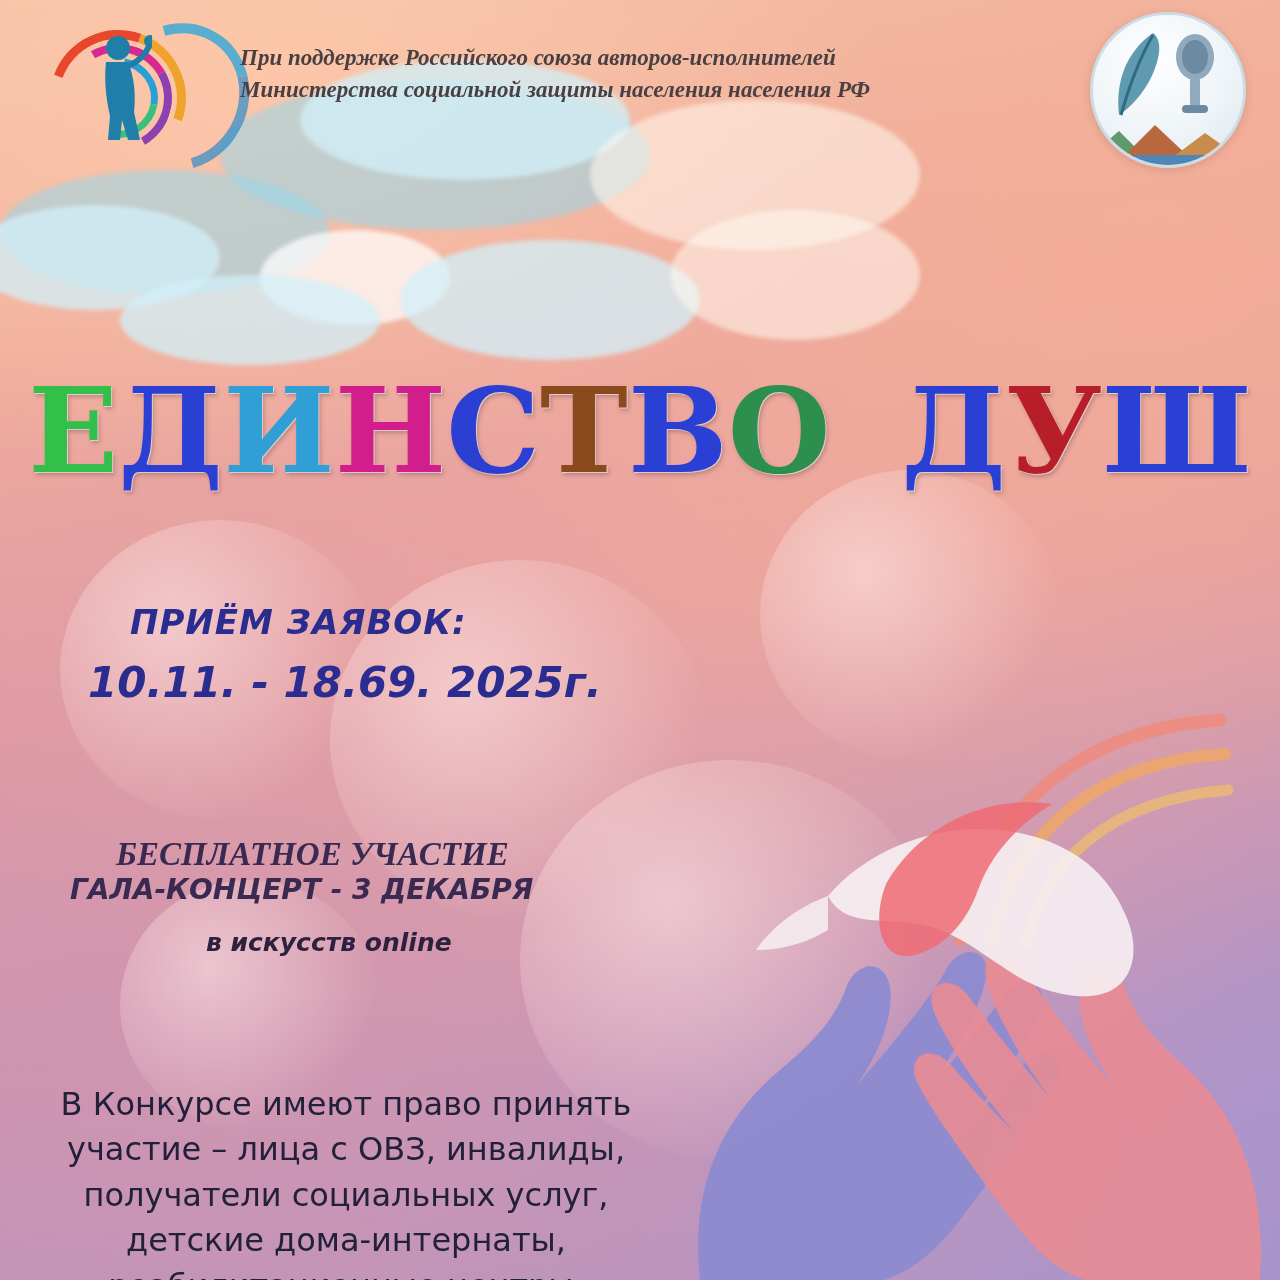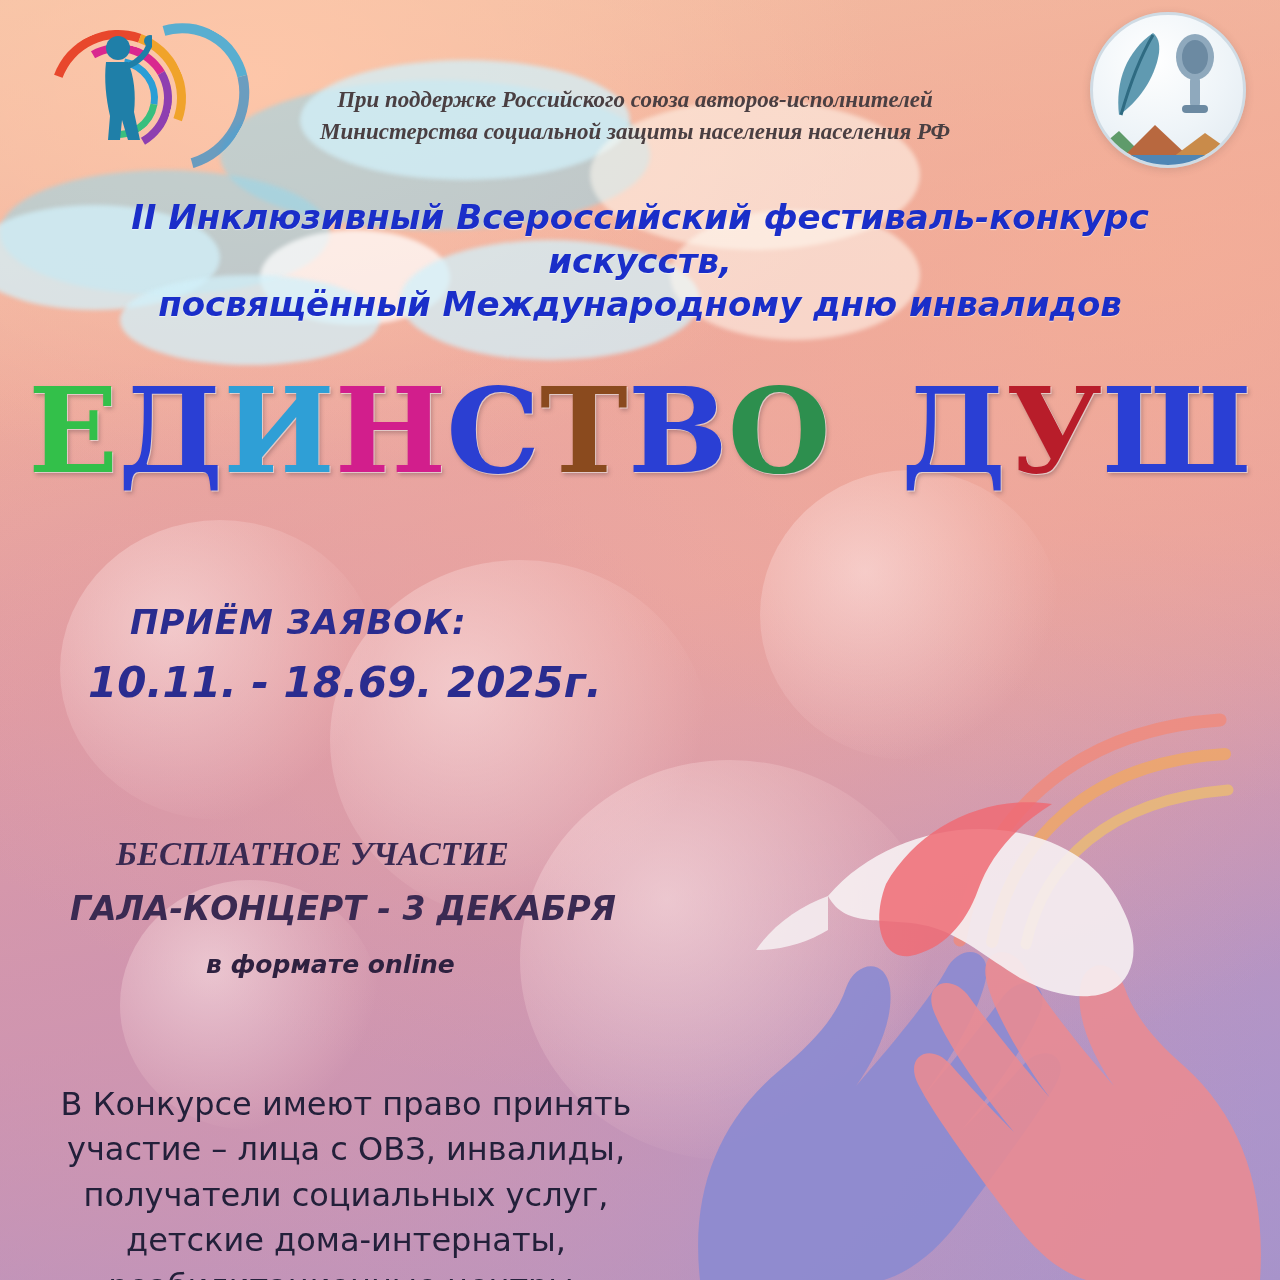--- a/index.html
+++ b/index.html
@@ -129,29 +129,27 @@
     left: 0; bottom: 0;
     width: 100%; height: 52px;
   }
 
   
   .support {
     position: absolute;
     top: 42px;
     left: 240px;
     width: 790px;
-    text-align: center;
     font-family: "Liberation Serif", serif;
     font-style: italic;
     font-weight: bold;
     font-size: 23px;
     line-height: 1.38;
     color: #4a3f42;
     z-index: 5;
-    margin-top: 42px;
   }
 
   
   .heading {
     position: absolute;
     top: 196px;
     left: 60px;
     width: 1160px;
     text-align: center;
     font-family: "DejaVu Sans", sans-serif;
@@ -219,22 +217,21 @@
     font-style: italic;
     font-weight: bold;
     color: #3a2a52;
   }
   .participation .p1 {
     font-size: 33px;
     margin-left: 46px;
     font-family: Liberation Serif, serif;
   }
   .participation .p2 {
-    font-size: 33px;
-    margin-top: 16px;
+    font-size: 28px;
   }
   .participation .p3 {
     font-size: 25px;
     margin-top: 22px;
     margin-left: 136px;
     color: #2e2140;
   }
 
   
   .eligibility {
@@ -352,38 +349,33 @@
       <path d="M80,44 L112,20 L146,44 Z" fill="#c98b4a"></path>
       <rect x="0" y="42" width="150" height="10" fill="#4f86b5"></rect>
     </svg>
   </div>
 
   <div class="support">
     <div>При поддержке Российского союза авторов-исполнителей</div>
     <div>Министерства социальной защиты населения населения РФ</div>
   </div>
 
-  <div class="heading">
-    <span>II Инклюзивный Всероссийский фестиваль-конкурс</span>
-    <span>искусств,</span>
-    <span class="l3">посвящённый Международному дню инвалидов</span>
-  </div>
 
   <div class="title">
     <span id="title-word1"><span class="ch" style="color: rgb(51, 192, 74);">Е</span><span class="ch" style="color: rgb(42, 63, 212);">Д</span><span class="ch" style="color: rgb(47, 159, 214);">И</span><span class="ch" style="color: rgb(210, 30, 140);">Н</span><span class="ch" style="color: rgb(43, 63, 210);">С</span><span class="ch" style="color: rgb(138, 74, 30);">Т</span><span class="ch" style="color: rgb(42, 63, 212);">В</span><span class="ch" style="color: rgb(45, 143, 78);">О</span></span>
     <span class="gap"></span>
     <span id="title-word2"><span class="ch" style="color: rgb(42, 63, 212);">Д</span><span class="ch" style="color: rgb(184, 29, 42);">У</span><span class="ch" style="color: rgb(42, 63, 212);">Ш</span></span>
   </div>
 
   <div class="applications">
     <div class="a1">ПРИЁМ ЗАЯВОК:</div>
     <div class="a2">10.11. - 18.69. 2025г.</div>
   </div>
 
   <div class="participation">
     <div class="p1">БЕСПЛАТНОЕ УЧАСТИЕ</div>
     <div class="p2">ГАЛА-КОНЦЕРТ - 3 ДЕКАБРЯ</div>
-    <div class="p3">в формате online</div>
+    <div class="p3">в искусств online</div>
   </div>
 
   <div class="eligibility">В Конкурсе имеют право принять участие – лица с ОВЗ, инвалиды, получатели социальных услуг, детские дома-интернаты, реабилитационные центры, психоневрологические дома-интернаты.</div>
 
 </div>
 
 </body></html>

